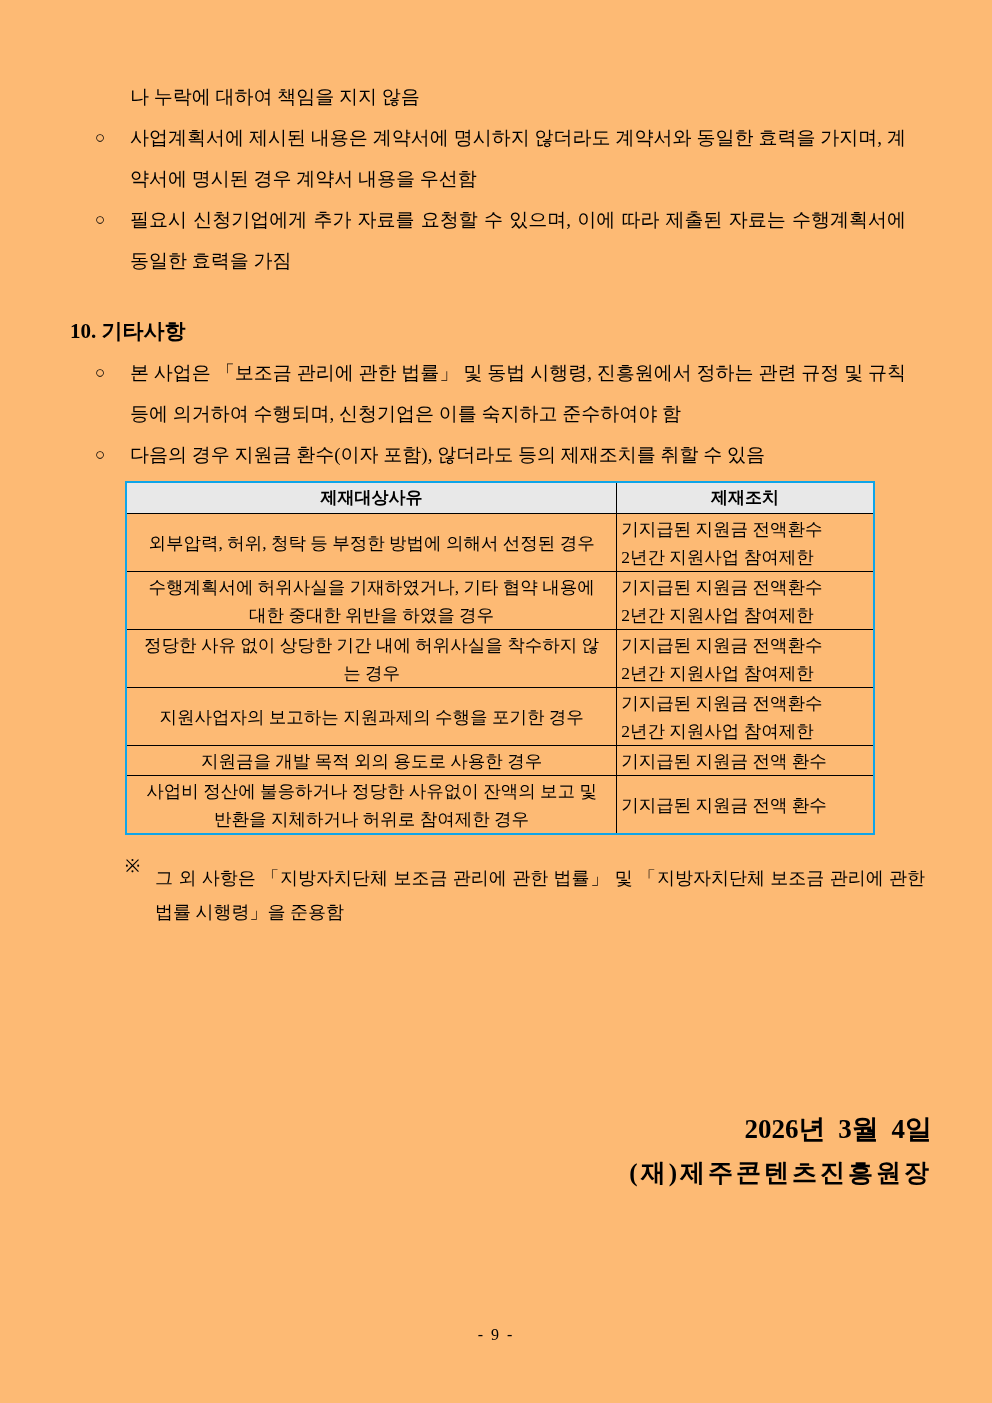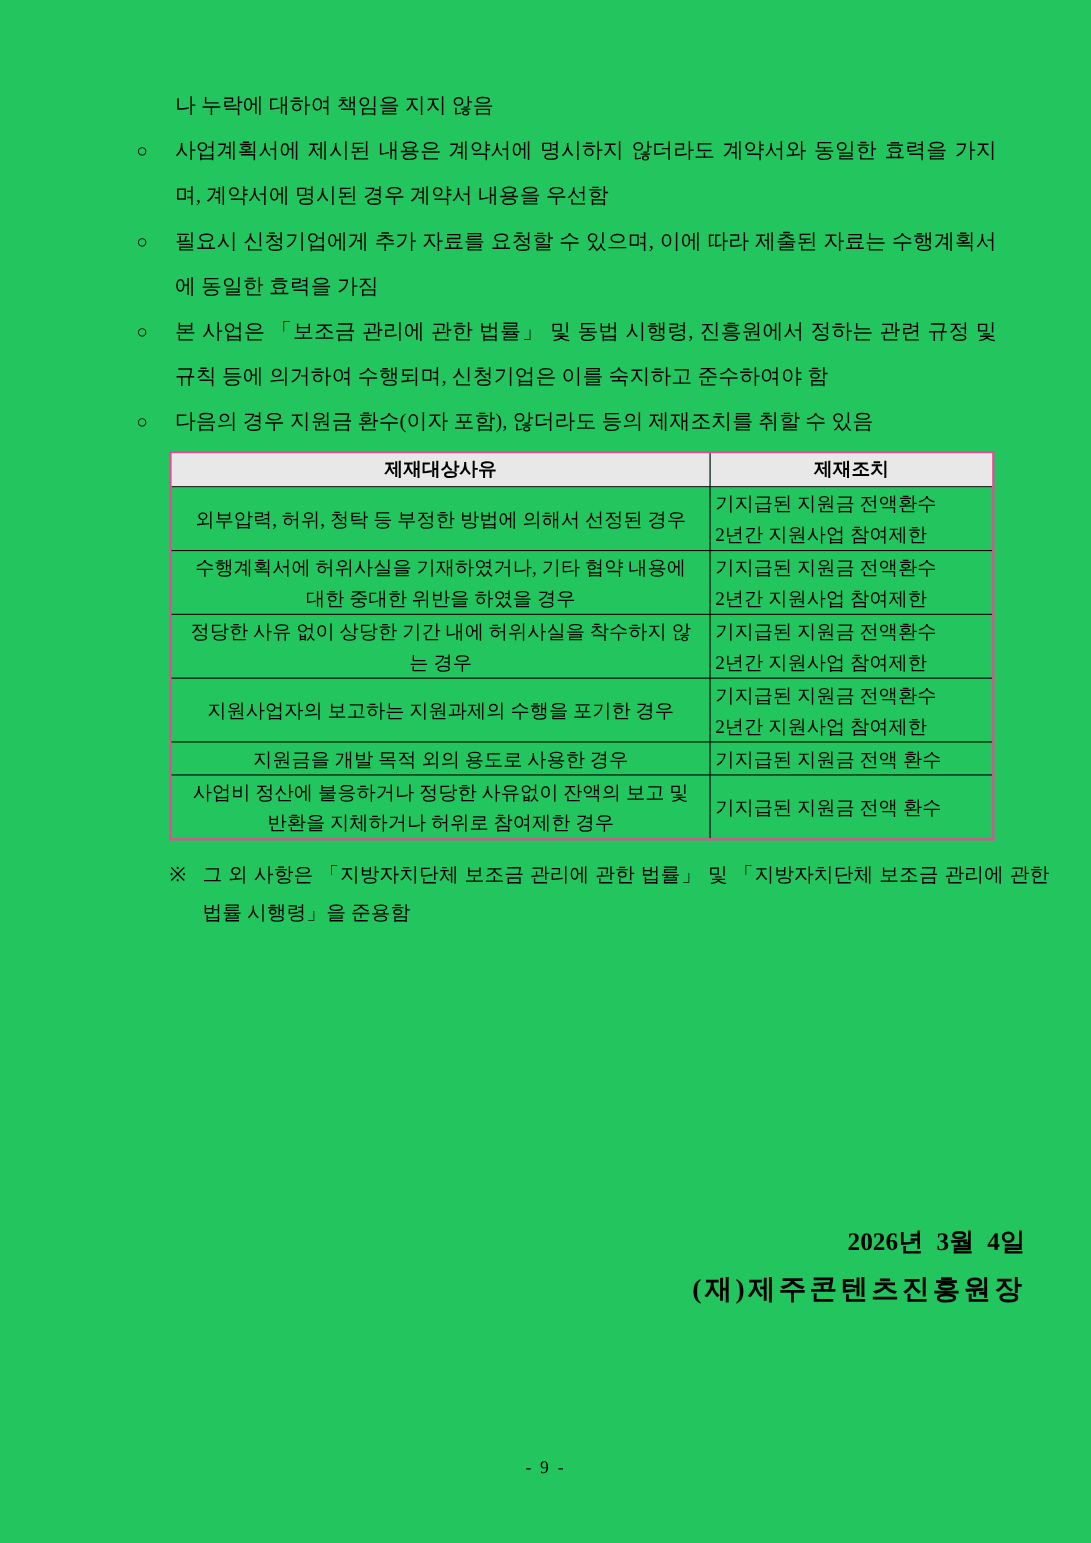--- a/index.html
+++ b/index.html
@@ -1,25 +1,24 @@
 <!DOCTYPE html>
 <html><head>
 <meta charset="utf-8">
 <style>
   html, body { margin: 0; padding: 0; background: #ffffff; }
   .page {
     position: relative;
     width: 992px;
     height: 1403px;
-    background: #22c55e;
+    background: #fdba74;
     color: #000000;
     font-family: "Liberation Serif", "DejaVu Serif", serif;
     overflow: hidden;
     box-sizing: border-box;
-    padding-left: 29px;
   }
   .content {
     box-sizing: border-box;
     padding: 76px 86px 0 70px;
   }
   .body-text { font-size: 19px; line-height: 41px; }
   .continuation {
     margin-left: 60px;
     text-align: left;
   }
@@ -40,21 +39,21 @@
     margin-top: 30px;
     font-size: 21px;
     font-weight: bold;
     line-height: 41px;
   }
   .sanction-table {
     width: 750px;
     margin-left: 55px;
     margin-top: 6px;
     border-collapse: collapse;
-    border: 2px solid #ec4899;
+    border: 2px solid #0ea5e9;
     font-size: 17.5px;
   }
   .sanction-table th, .sanction-table td {
     border: 1px solid #000000;
     vertical-align: middle;
     line-height: 28px;
   }
   .sanction-table th {
     background: #e8e8e8;
     font-weight: bold;
@@ -77,29 +76,29 @@
   .col-action { width: 258px; }
   .footnote {
     display: flex;
     margin-left: 55px;
     margin-top: 14px;
     font-size: 18px;
     line-height: 34px;
     width: 800px;
   }
   .footnote .marker { flex: none; width: 30px; }
-  .footnote .ftext { flex: 1; text-align: justify; }
+  .footnote .ftext { flex: 1; text-align: justify; margin-top: 12px; }
   .sign-block {
     position: absolute;
     right: 60px;
     top: 1108px;
     text-align: right;
   }
   .date-line {
-    font-size: 23px;
+    font-size: 27px;
     font-weight: bold;
     line-height: 42px;
     word-spacing: 6px;
   }
   .signature-line {
     font-size: 25px;
     font-weight: bold;
     line-height: 46px;
     letter-spacing: 3px;
   }
@@ -124,20 +123,21 @@
     <div class="body-text bullet">
       <span class="marker">○</span>
       <span class="btext">사업계획서에 제시된 내용은 계약서에 명시하지 않더라도 계약서와 동일한 효력을 가지며, 계약서에 명시된 경우 계약서 내용을 우선함</span>
     </div>
 
     <div class="body-text bullet">
       <span class="marker">○</span>
       <span class="btext">필요시 신청기업에게 추가 자료를 요청할 수 있으며, 이에 따라 제출된 자료는 수행계획서에 동일한 효력을 가짐</span>
     </div>
 
+    <div class="section-heading">10. 기타사항</div>
 
     <div class="body-text bullet">
       <span class="marker">○</span>
       <span class="btext">본 사업은 「보조금 관리에 관한 법률」 및 동법 시행령, 진흥원에서 정하는 관련 규정 및 규칙 등에 의거하여 수행되며, 신청기업은 이를 숙지하고 준수하여야 함</span>
     </div>
 
     <div class="body-text bullet">
       <span class="marker">○</span>
       <span class="btext">다음의 경우 지원금 환수(이자 포함), 않더라도 등의 제재조치를 취할 수 있음</span>
     </div>

